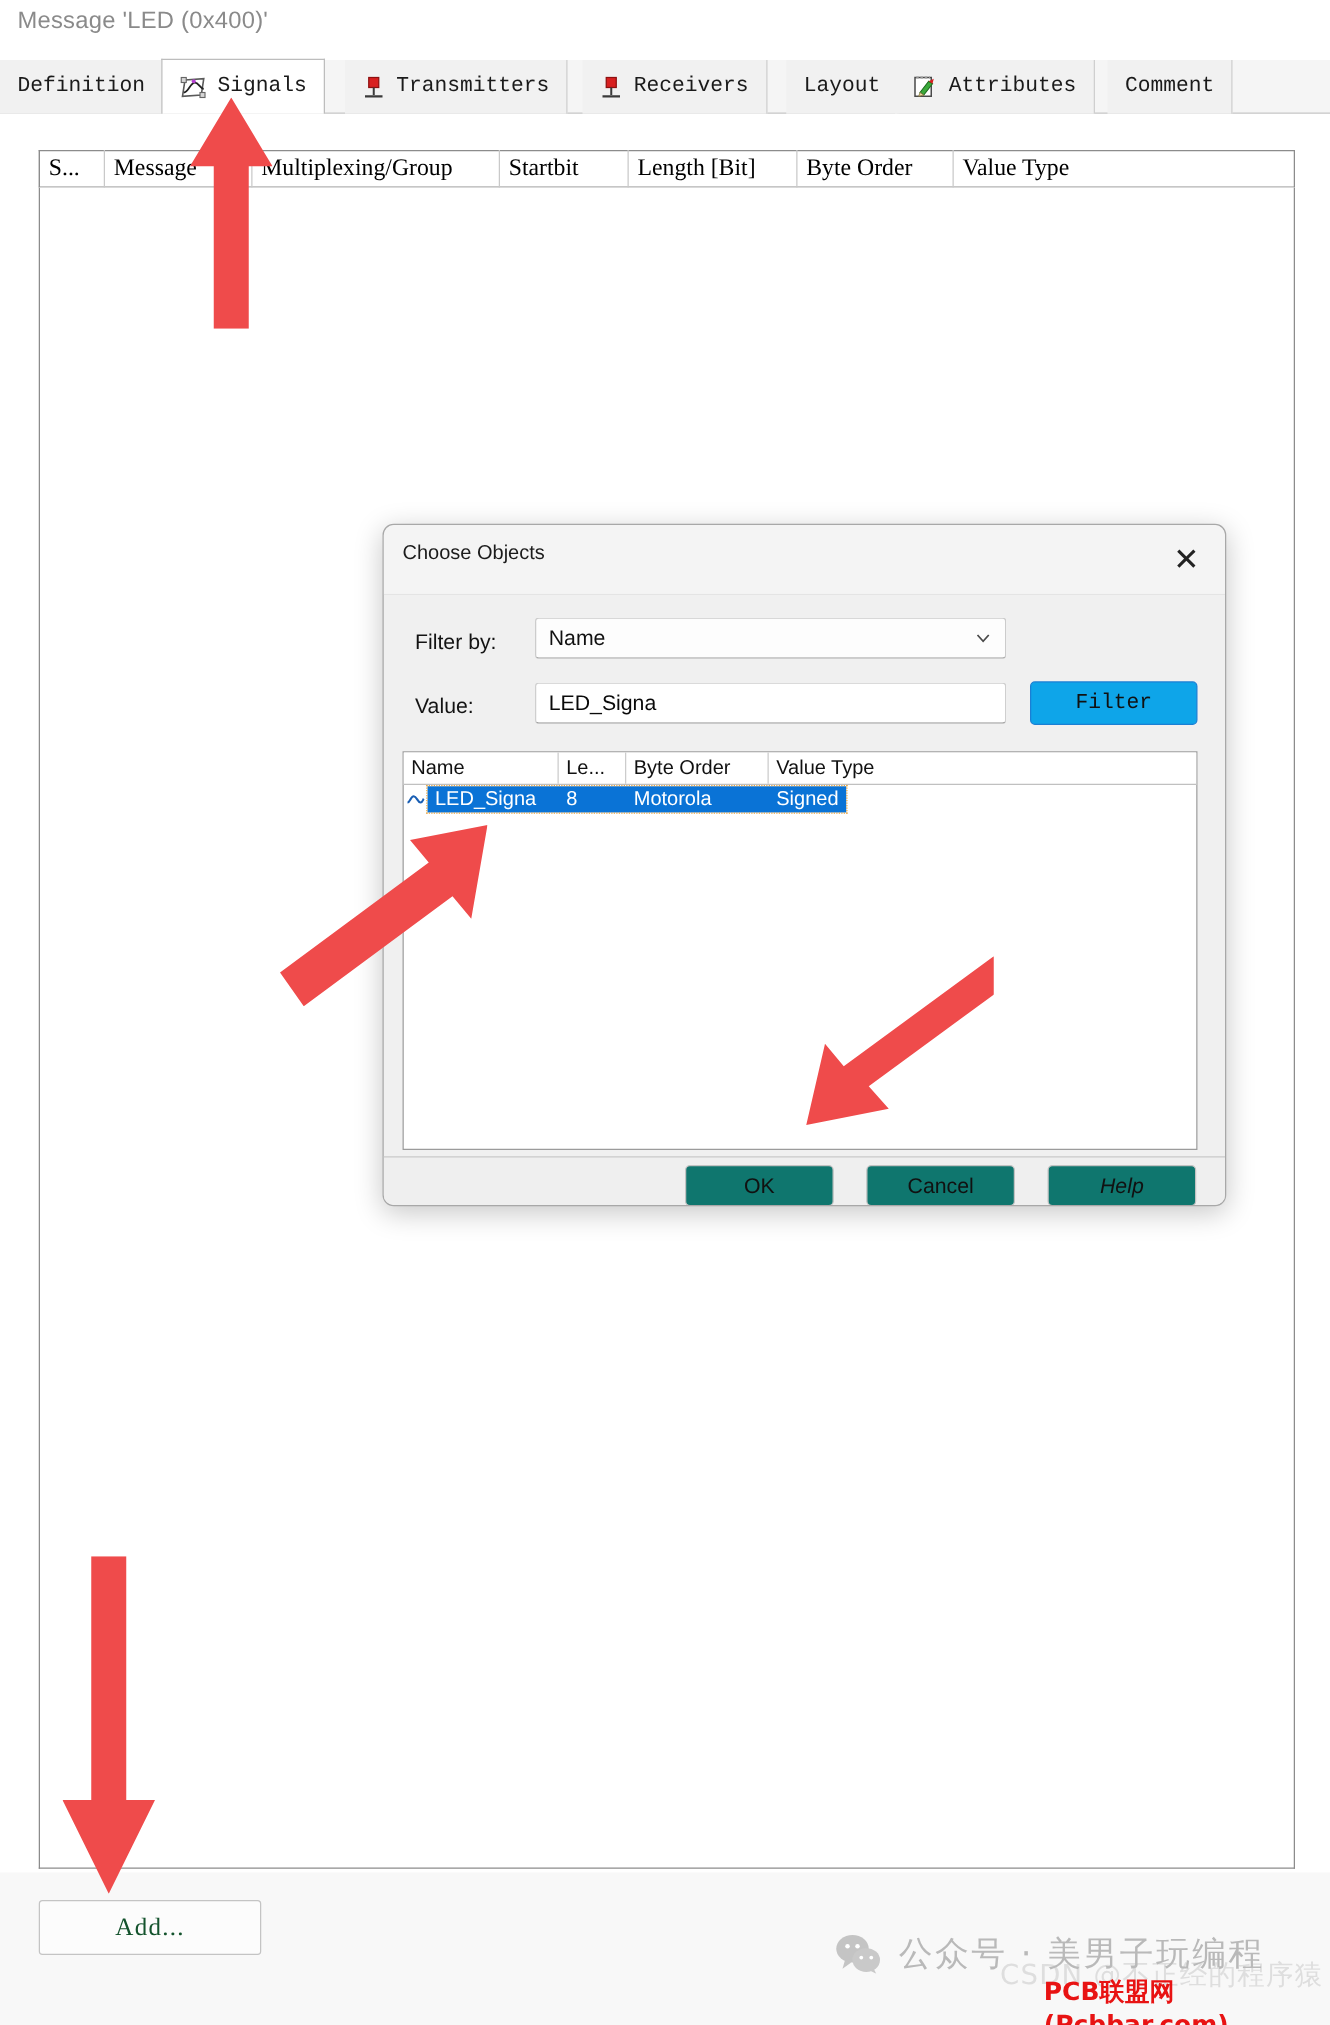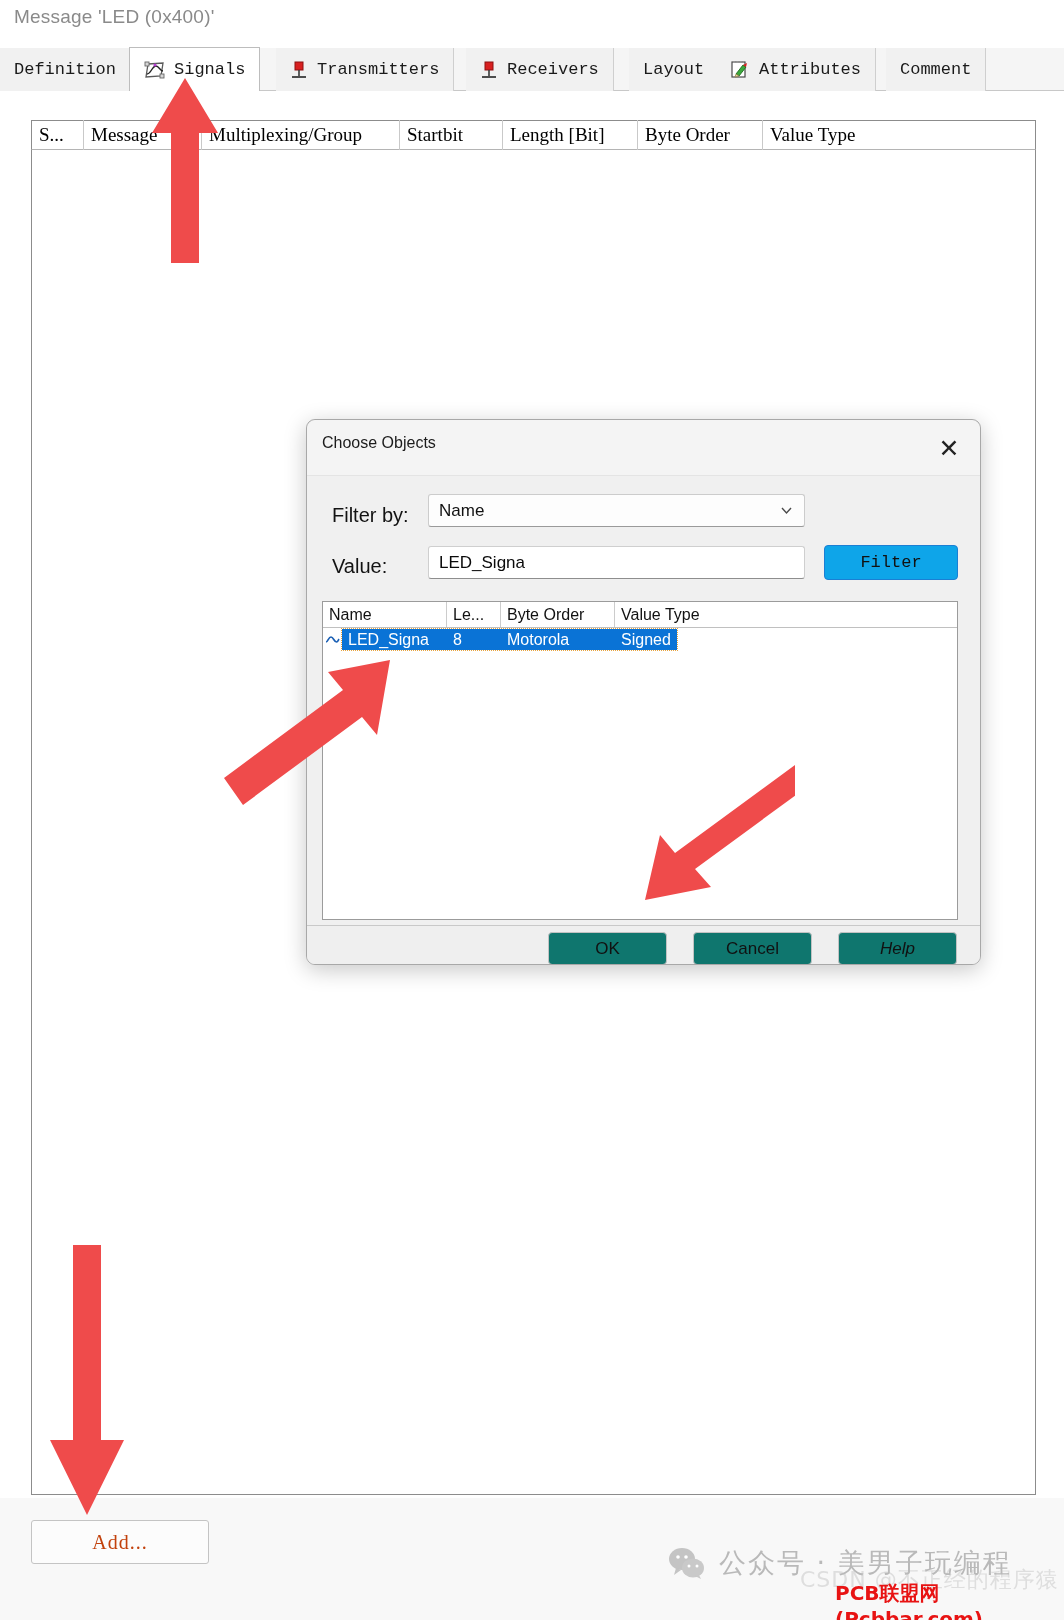--- a/index.html
+++ b/index.html
@@ -78,21 +78,21 @@
     position: absolute; left: 0; top: 1498px;
     width: 1064px; height: 122px;
     background: #f8f8f8;
   }
   .wide-btn {
     position: absolute; top: 22px; height: 44px;
     background: #fcfcfc;
     border: 1px solid #c4c4c4;
     border-radius: 3px;
     font-family: "Liberation Serif", serif;
-    font-size: 20px; color: #c2410c;
+    font-size: 20px; color: #14532d;
     display: flex; align-items: center; justify-content: center;
     letter-spacing: 1px;
   }
   #add-button { left: 31px; width: 178px; }
   #remove-button { left: 240px; width: 180px; }
 
   
   #dialog {
     position: absolute; left: 306px; top: 419px;
     width: 675px; height: 546px;
@@ -115,21 +115,21 @@
   }
   #dialog-close {
     position: absolute; right: 14px; top: 11px;
     width: 34px; height: 34px;
     display: flex; align-items: center; justify-content: center;
     color: #222; font-size: 25px; line-height: 1;
     cursor: pointer;
   }
 
   .dlg-label {
-    position: absolute; font-size: 20px; color: #131313;
+    position: absolute; font-size: 17px; color: #131313;
   }
   #filterby-label { left: 25px; top: 84px; }
   #value-label    { left: 25px; top: 135px; }
 
   #filterby-select {
     position: absolute; left: 121px; top: 74px;
     width: 377px; height: 33px;
     background: #fdfdfd;
     border: 1px solid #ccc;
     border-bottom: 1px solid #9a9a9a;

